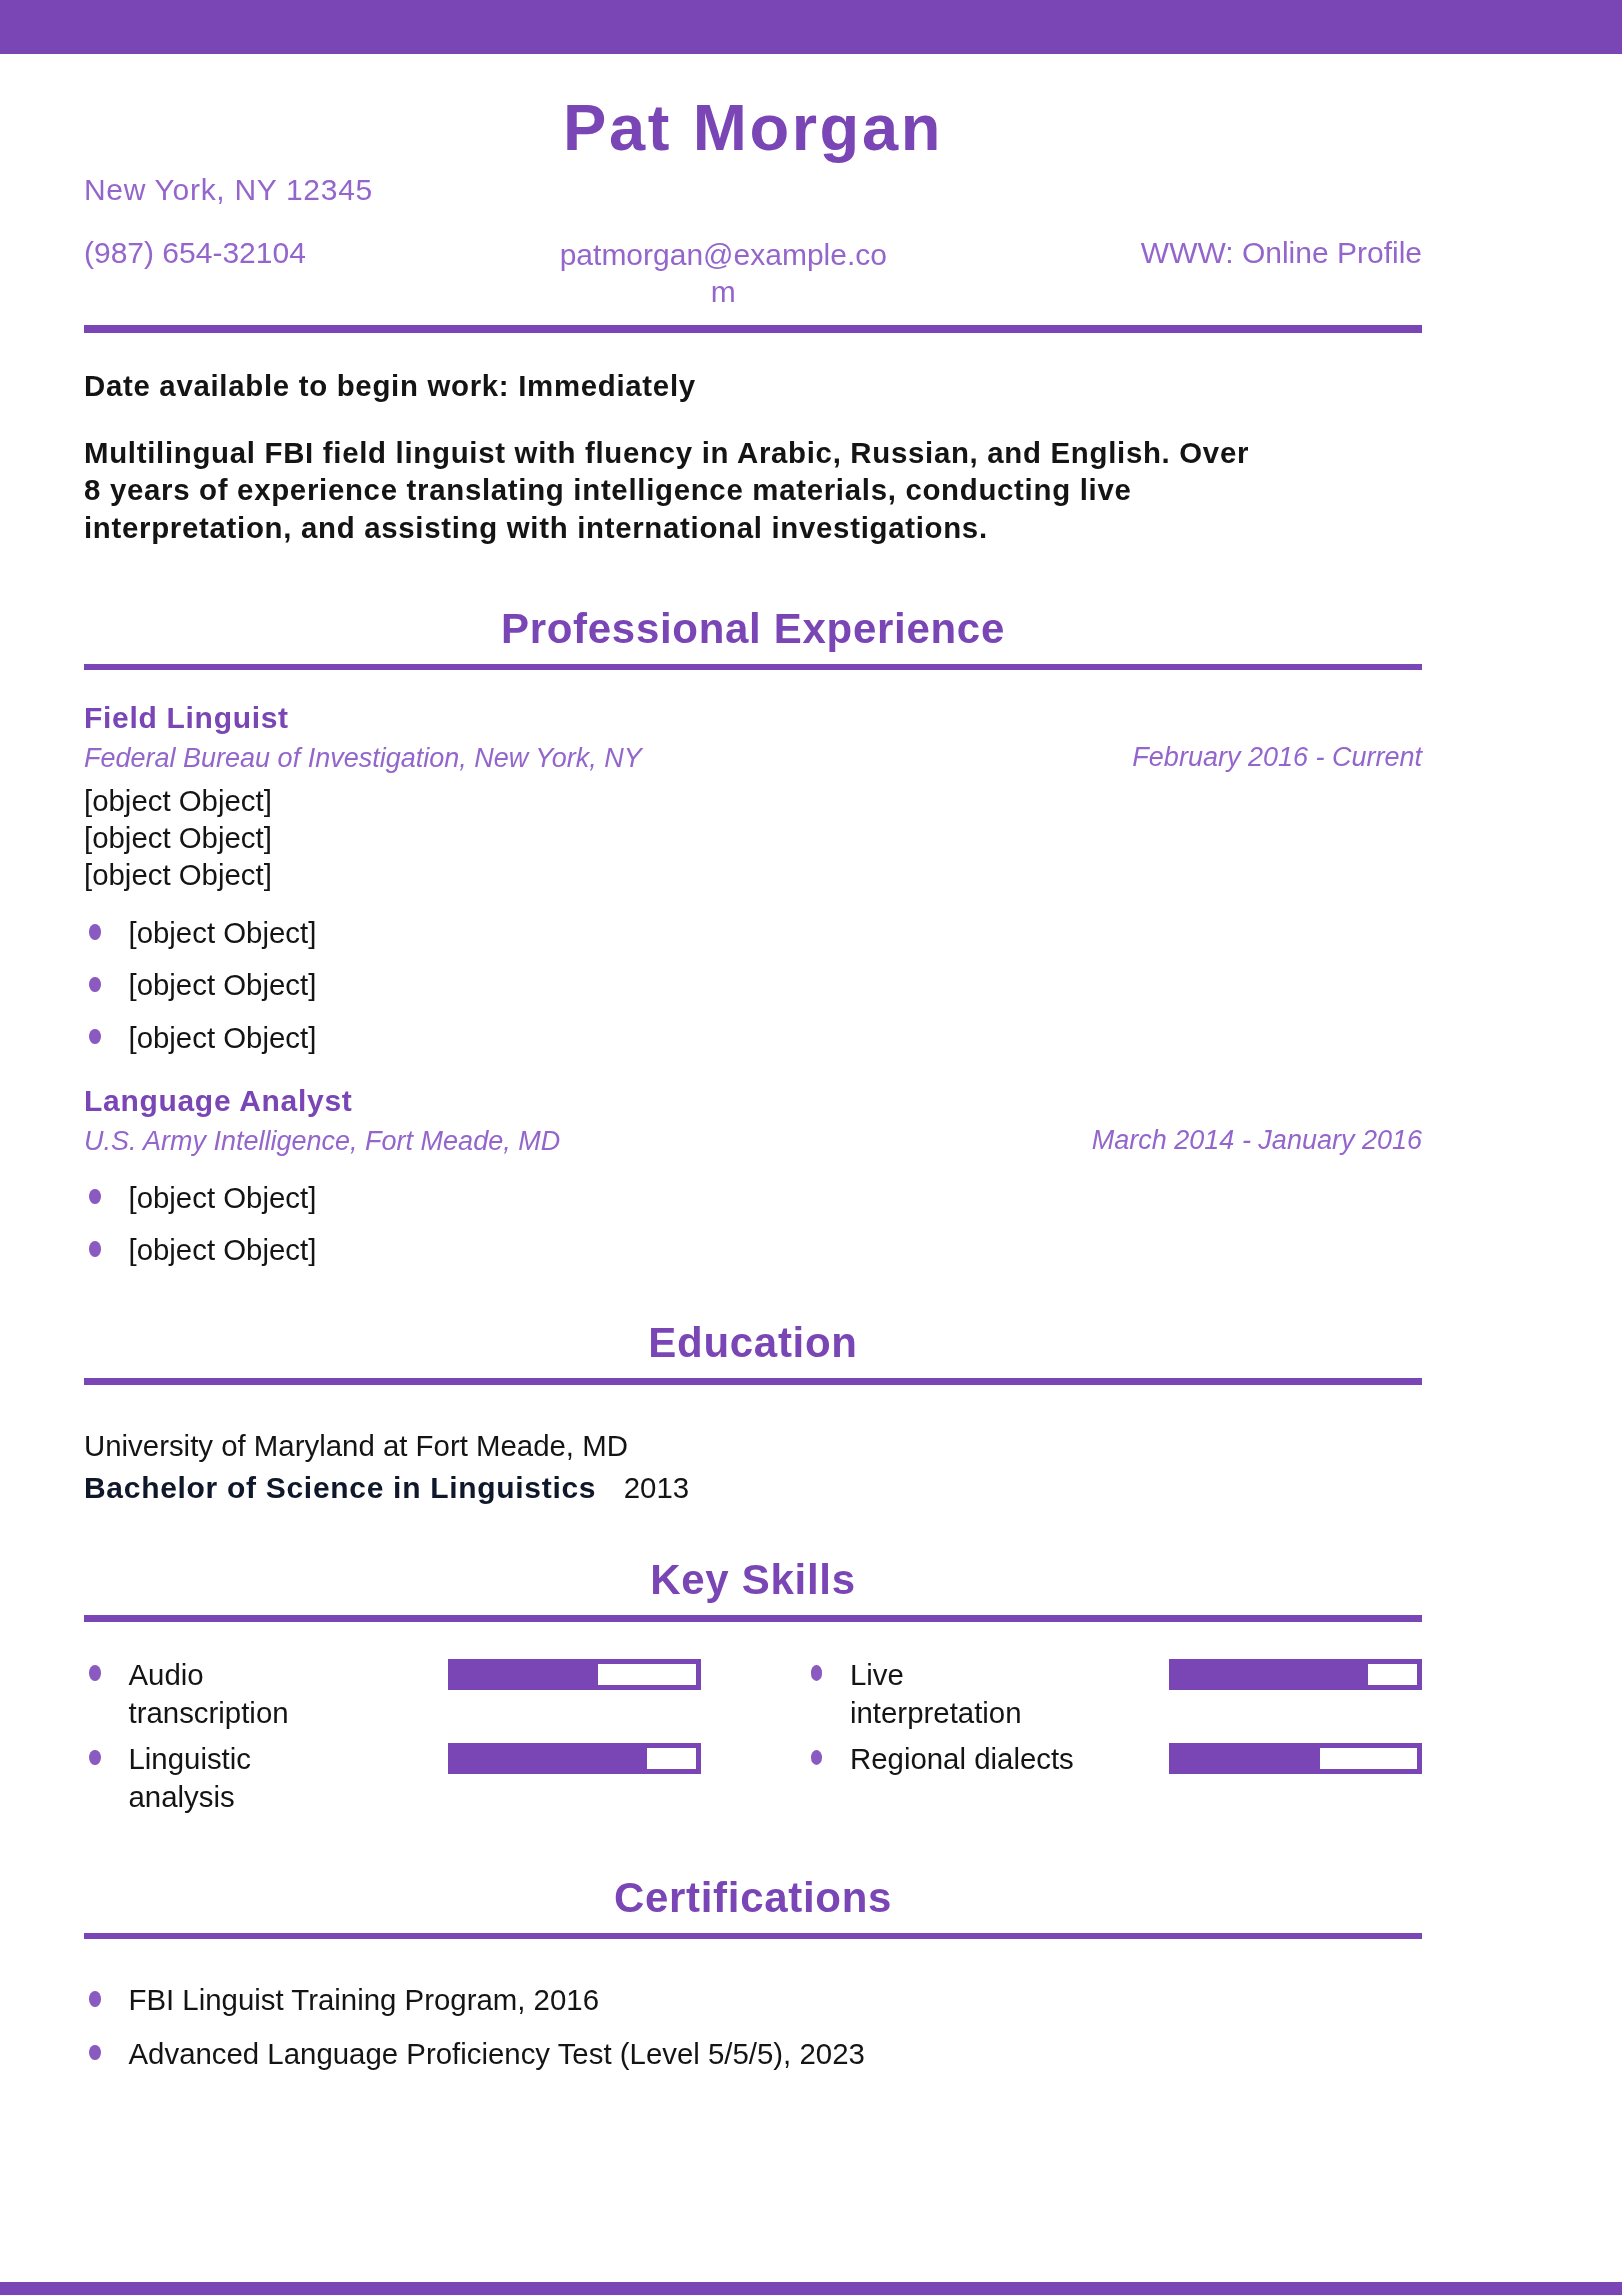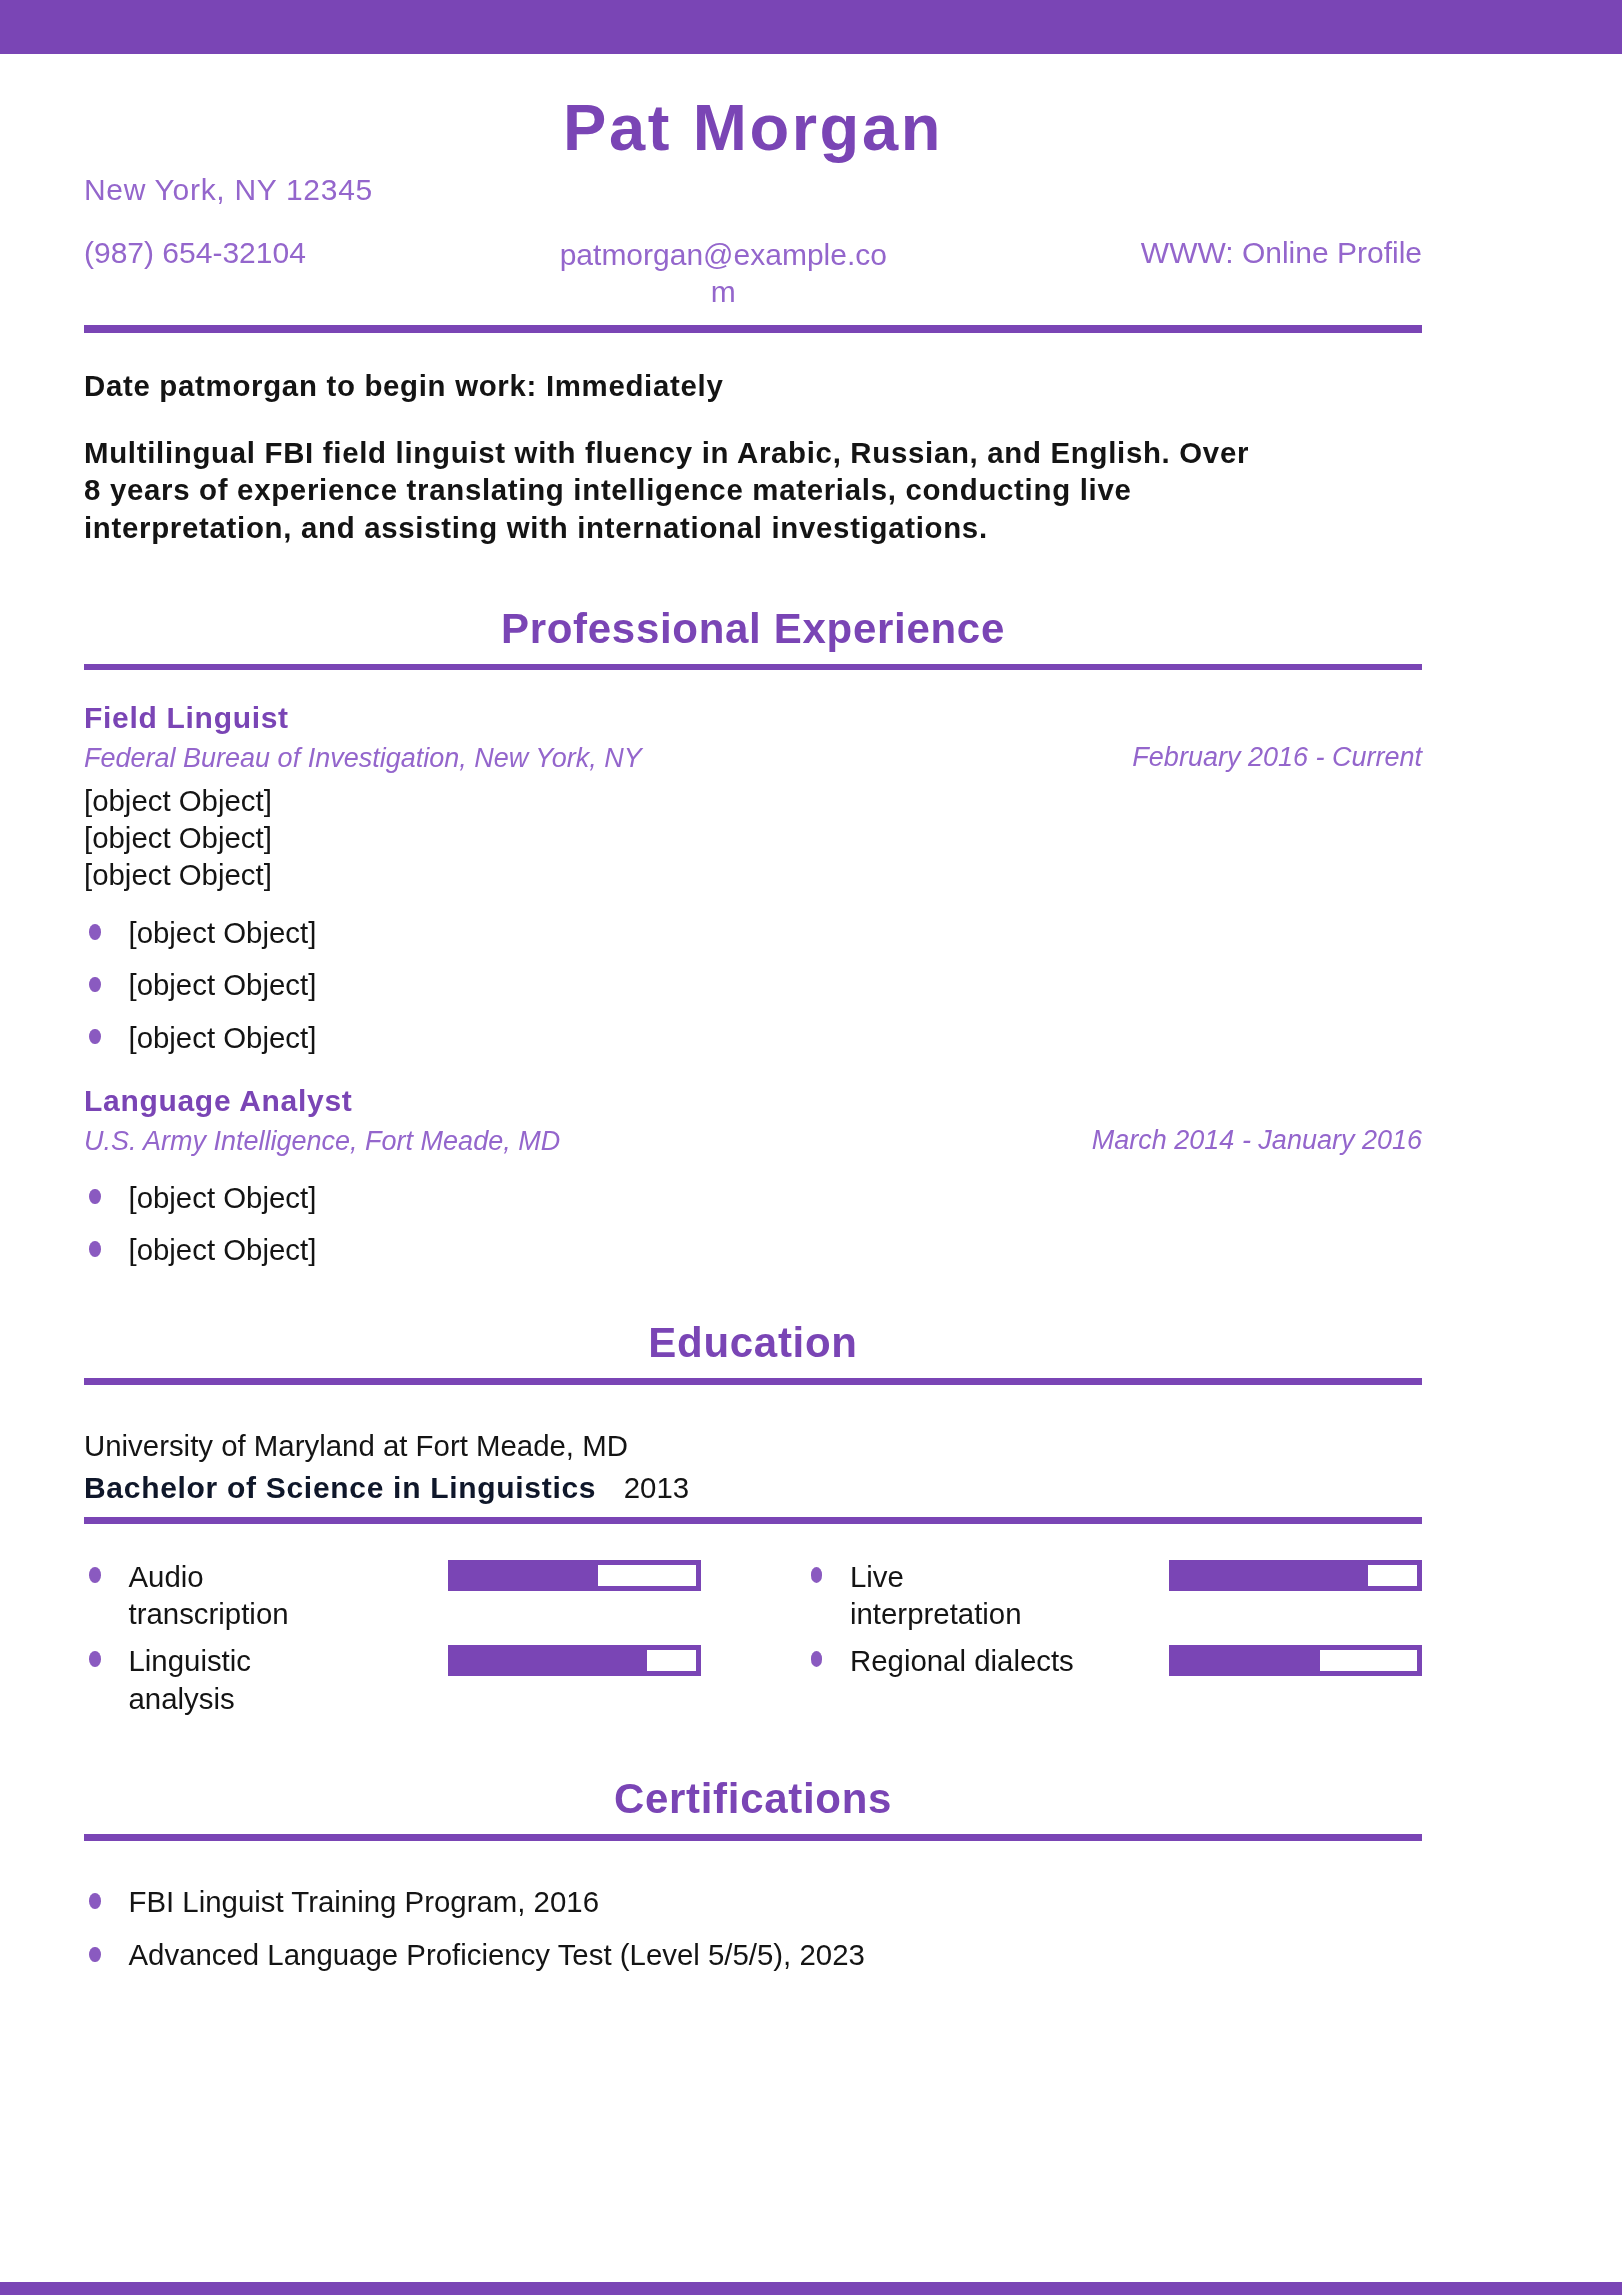--- a/index.html
+++ b/index.html
@@ -162,21 +162,21 @@
     <div class="location">New York, NY 12345</div>
 
     <div class="contact-row">
       <span>(987) 654-32104</span>
       <span class="contact-email">patmorgan@example.com</span>
       <span>WWW: Online Profile</span>
     </div>
 
     <div class="header-divider"></div>
 
-    <div class="availability">Date patmorgan to begin work: Immediately</div>
+    <div class="availability">Date available to begin work: Immediately</div>
     <div class="summary">Multilingual FBI field linguist with fluency in Arabic, Russian, and English. Over 8 years of experience translating intelligence materials, conducting live interpretation, and assisting with international investigations.</div>
 
     <div class="section-title experience">Professional Experience</div>
     <div class="section-rule"></div>
 
     <div>
 
         <div class="job">
           <div class="job-title">Field Linguist</div>
           <div class="job-meta-row">
@@ -236,20 +236,21 @@
 
     <div class="section-title">Education</div>
     <div class="section-rule"></div>
 
     <div class="edu-school">University of Maryland at Fort Meade, MD</div>
     <div class="edu-degree-row">
       <span class="edu-degree">Bachelor of Science in Linguistics</span>
       <span class="edu-year">2013</span>
     </div>
 
+    <div class="section-title">Key Skills</div>
     <div class="section-rule"></div>
 
     <div class="skills-grid">
 
         <div class="skill-item">
           <div class="skill-label-wrap">
             <span class="bullet-dot"></span>
             <span class="skill-label">Audio transcription</span>
           </div>
           <div class="skill-bar">

